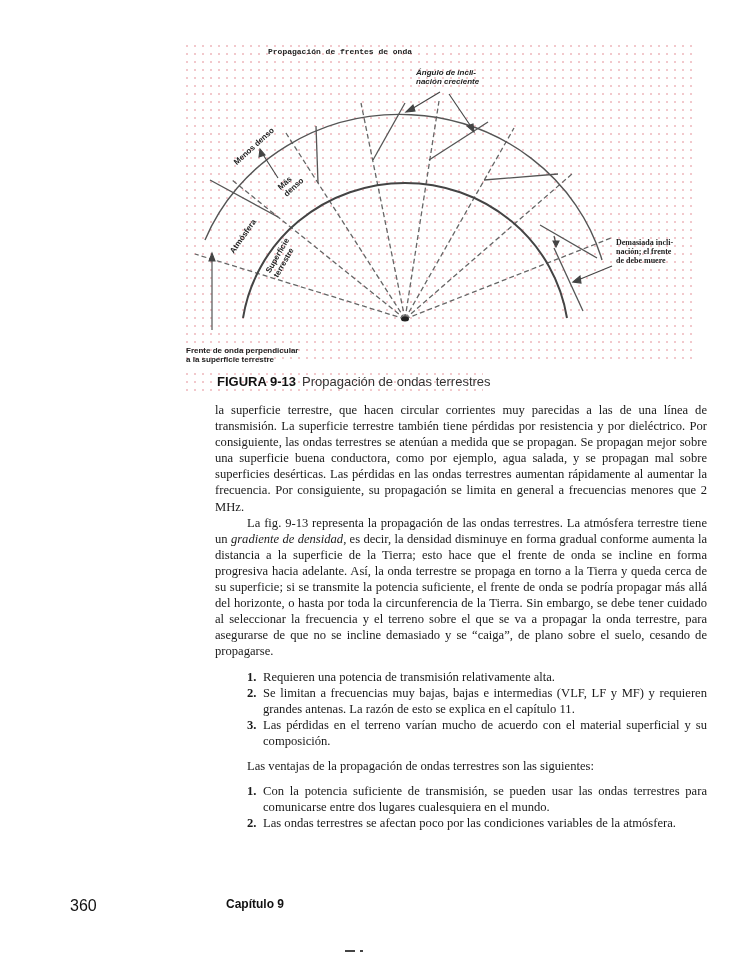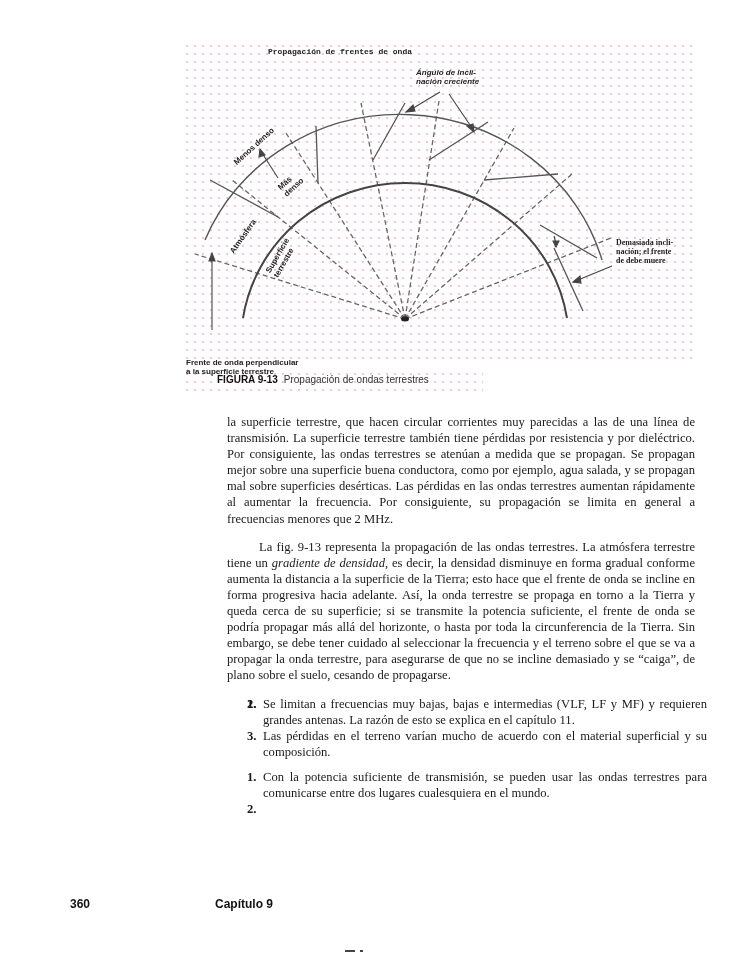--- a/index.html
+++ b/index.html
@@ -13,36 +13,36 @@
     .caption-area {
       position: absolute; left: 183px; top: 370px; width: 300px; height: 22px;
       background-image: radial-gradient(circle, #f2c8cc 0.8px, transparent 1px);
       background-size: 8px 8px;
     }
     svg.diagram { position: absolute; left: 0; top: 0; }
     .lbl { position: absolute; font-family: "Liberation Sans", sans-serif; font-size: 8px; font-weight: bold; color: #222; line-height: 9px; }
     .rot { transform-origin: left top; white-space: nowrap; }
     .caption {
       position: absolute; left: 185px; top: 374px;
-      font-family: "Liberation Sans", sans-serif; font-size: 10px; color: #333; white-space: nowrap; padding-left: 32px;
+      font-family: "Liberation Sans", sans-serif; font-size: 13px; color: #333; white-space: nowrap; padding-left: 32px;
     }
     .caption b { color: #111; font-weight: bold; margin-right: 6px; }
     .body-text {
       position: absolute; left: 215px; top: 402px; width: 492px;
       font-family: "Liberation Serif", serif; font-size: 12.6px; line-height: 16.1px; color: #1a1a1a;
       text-align: justify;
     }
-    .body-text p { margin: 12px; }
+    .body-text p { margin: 0; }
     .indent { text-indent: 32px; }
     .lead-in { margin-left: 32px !important; }
     ol.num { list-style: none; margin: 9px 0 9px 32px; padding: 0; }
     ol.num li { position: relative; padding-left: 16px; }
     ol.num li .n { position: absolute; left: 0; font-weight: bold; }
-    .footer-page { position: absolute; left: 70px; top: 897px; font-family: "Liberation Sans", sans-serif; font-weight: bold; font-size: 12px; color: #111; }
-    .footer-chapter { position: absolute; left: 215px; top: 897px; font-family: "Liberation Sans", sans-serif; font-weight: bold; font-size: 12px; color: #111; }
+    .footer-page { position: absolute; left: 70px; top: 897px; font-family: "Liberation Sans", sans-serif; font-weight: normal; font-size: 16px; color: #111; }
+    .footer-chapter { position: absolute; left: 226px; top: 897px; font-family: "Liberation Sans", sans-serif; font-weight: bold; font-size: 12px; color: #111; }
     .footer-stub { position: absolute; left: 345px; top: 938px; width: 30px; height: 3px; }
     .footer-stub span { display: inline-block; height: 2px; background: #444; margin-right: 5px; }
   </style>
 </head>
 <body>
 
 <div class="figure-area"></div>
 <div class="caption-area"></div>
 
 <svg class="diagram" width="754" height="400">
@@ -103,38 +103,39 @@
 <div class="lbl rot" style="left:228px; top:250px; transform: rotate(-55deg);">Atmósfera</div>
 <div class="lbl rot" style="left:264px; top:270px; transform: rotate(-60deg);">
   <div>Superficie</div>
   <div>terrestre</div>
 </div>
 <div class="lbl" style="left:616px; top:238px;font-family:Liberation Serif, serif;">
   <div>Demasiada incli-</div>
   <div>nación; el frente</div>
   <div>de debe muere</div>
 </div>
-<div class="lbl" style="left:186px; top:358px;">
+<div class="lbl" style="left:186px; top:346px;">
   <div>Frente de onda perpendicular</div>
   <div>a la superficie terrestre</div>
 </div>
 
 <div class="caption">
   <b>FIGURA 9-13</b><span>Propagación de ondas terrestres</span>
 </div>
 
 <div class="body-text">
   <p>la superficie terrestre, que hacen circular corrientes muy parecidas a las de una línea de transmisión. La superficie terrestre también tiene pérdidas por resistencia y por dieléctrico. Por consiguiente, las ondas terrestres se atenúan a medida que se propagan. Se propagan mejor sobre una superficie buena conductora, como por ejemplo, agua salada, y se propagan mal sobre superficies desérticas. Las pérdidas en las ondas terrestres aumentan rápidamente al aumentar la frecuencia. Por consiguiente, su propagación se limita en general a frecuencias menores que 2 MHz.</p>
   <p class="indent"><span>La fig. 9-13 representa la propagación de las ondas terrestres. La atmósfera terrestre tiene un </span><i>gradiente de densidad</i><span>, es decir, la densidad disminuye en forma gradual conforme aumenta la distancia a la superficie de la Tierra; esto hace que el frente de onda se incline en forma progresiva hacia adelante. Así, la onda terrestre se propaga en torno a la Tierra y queda cerca de su superficie; si se transmite la potencia suficiente, el frente de onda se podría propagar más allá del horizonte, o hasta por toda la circunferencia de la Tierra. Sin embargo, se debe tener cuidado al seleccionar la frecuencia y el terreno sobre el que se va a propagar la onda terrestre, para asegurarse de que no se incline demasiado y se “caiga”, de plano sobre el suelo, cesando de propagarse.</span></p>
   <ol class="num">
-    <li><span class="n">1.</span></li>
+    <li><span class="n">1.</span><span>Requieren una potencia de transmisión relativamente alta.</span></li>
     <li><span class="n">2.</span><span>Se limitan a frecuencias muy bajas, bajas e intermedias (VLF, LF y MF) y requieren grandes antenas. La razón de esto se explica en el capítulo 11.</span></li>
     <li><span class="n">3.</span><span>Las pérdidas en el terreno varían mucho de acuerdo con el material superficial y su composición.</span></li>
   </ol>
+  <p class="lead-in">Las ventajas de la propagación de ondas terrestres son las siguientes:</p>
   <ol class="num">
     <li><span class="n">1.</span><span>Con la potencia suficiente de transmisión, se pueden usar las ondas terrestres para comunicarse entre dos lugares cualesquiera en el mundo.</span></li>
-    <li><span class="n">2.</span></li>
+    <li><span class="n">2.</span><span>Las ondas terrestres se afectan poco por las condiciones variables de la atmósfera.</span></li>
   </ol>
 </div>
 
 <div class="footer-page">360</div>
 <div class="footer-chapter">Capítulo 9</div>
 <div class="footer-stub"><span style="width:10px"></span><span style="width:3px"></span></div>
 
 </body></html>

